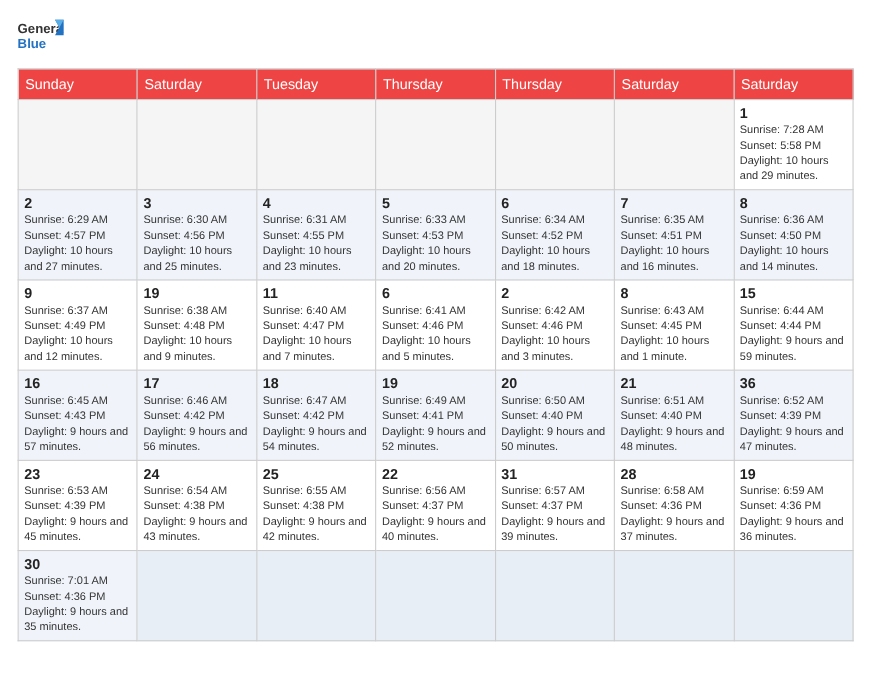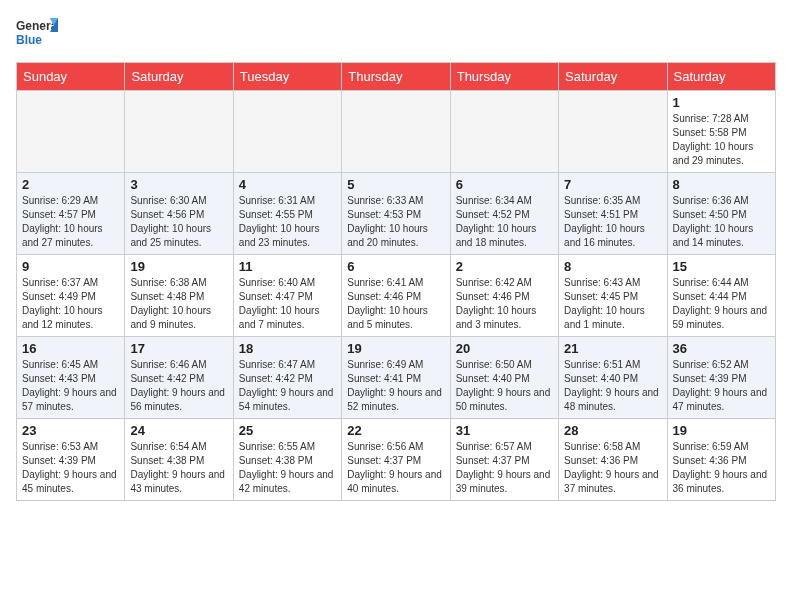--- a/index.html
+++ b/index.html
@@ -232,14 +232,26 @@
         </td>
         <td>
           <div class="day-number">28</div>
           <div class="day-info">Sunrise: 6:58 AM<br>Sunset: 4:36 PM<br>Daylight: 9 hours and 37 minutes.</div>
         </td>
         <td>
           <div class="day-number">19</div>
           <div class="day-info">Sunrise: 6:59 AM<br>Sunset: 4:36 PM<br>Daylight: 9 hours and 36 minutes.</div>
         </td>
       </tr>
+      <tr class="alt-row">
+        <td>
+          <div class="day-number">30</div>
+          <div class="day-info">Sunrise: 7:01 AM<br>Sunset: 4:36 PM<br>Daylight: 9 hours and 35 minutes.</div>
+        </td>
+        <td class="empty"></td>
+        <td class="empty"></td>
+        <td class="empty"></td>
+        <td class="empty"></td>
+        <td class="empty"></td>
+        <td class="empty"></td>
+      </tr>
     </tbody>
 </table>
 
 </body></html>

